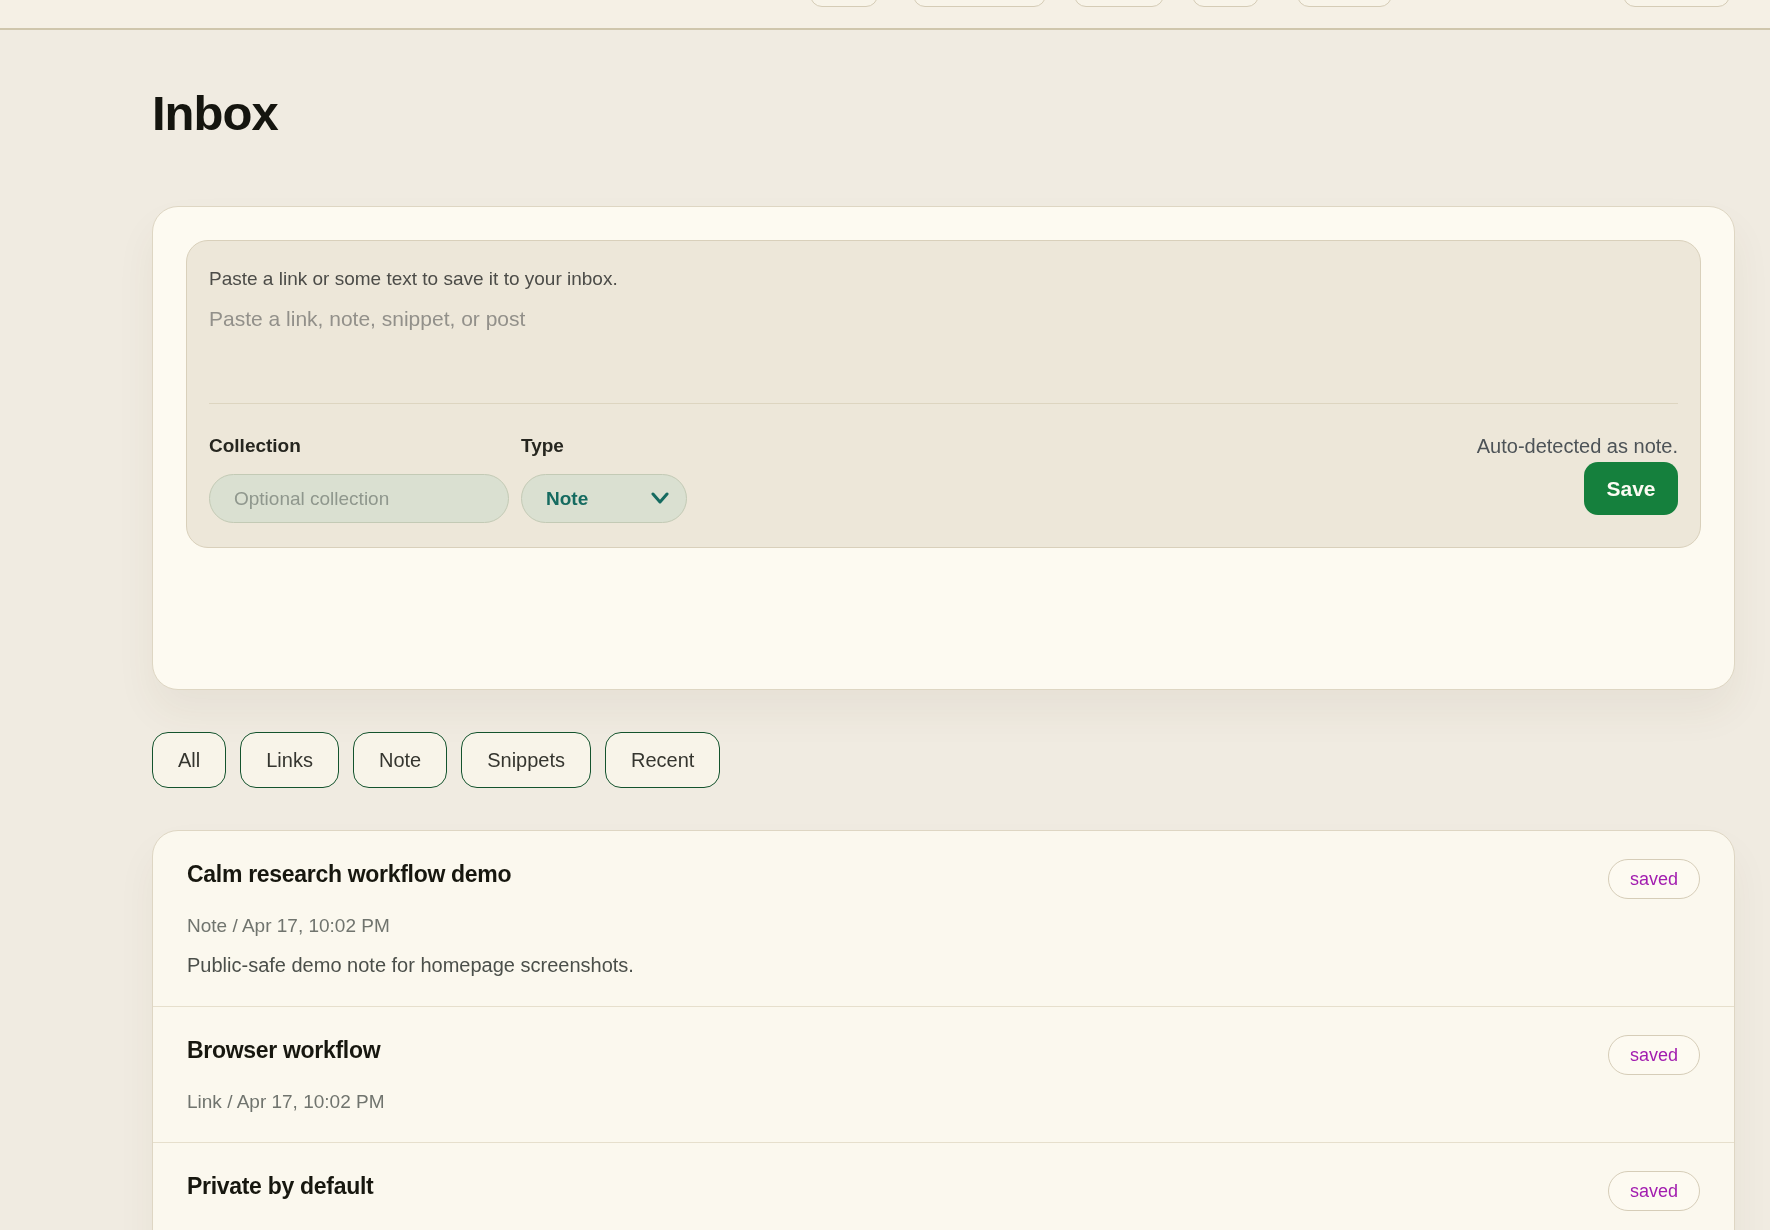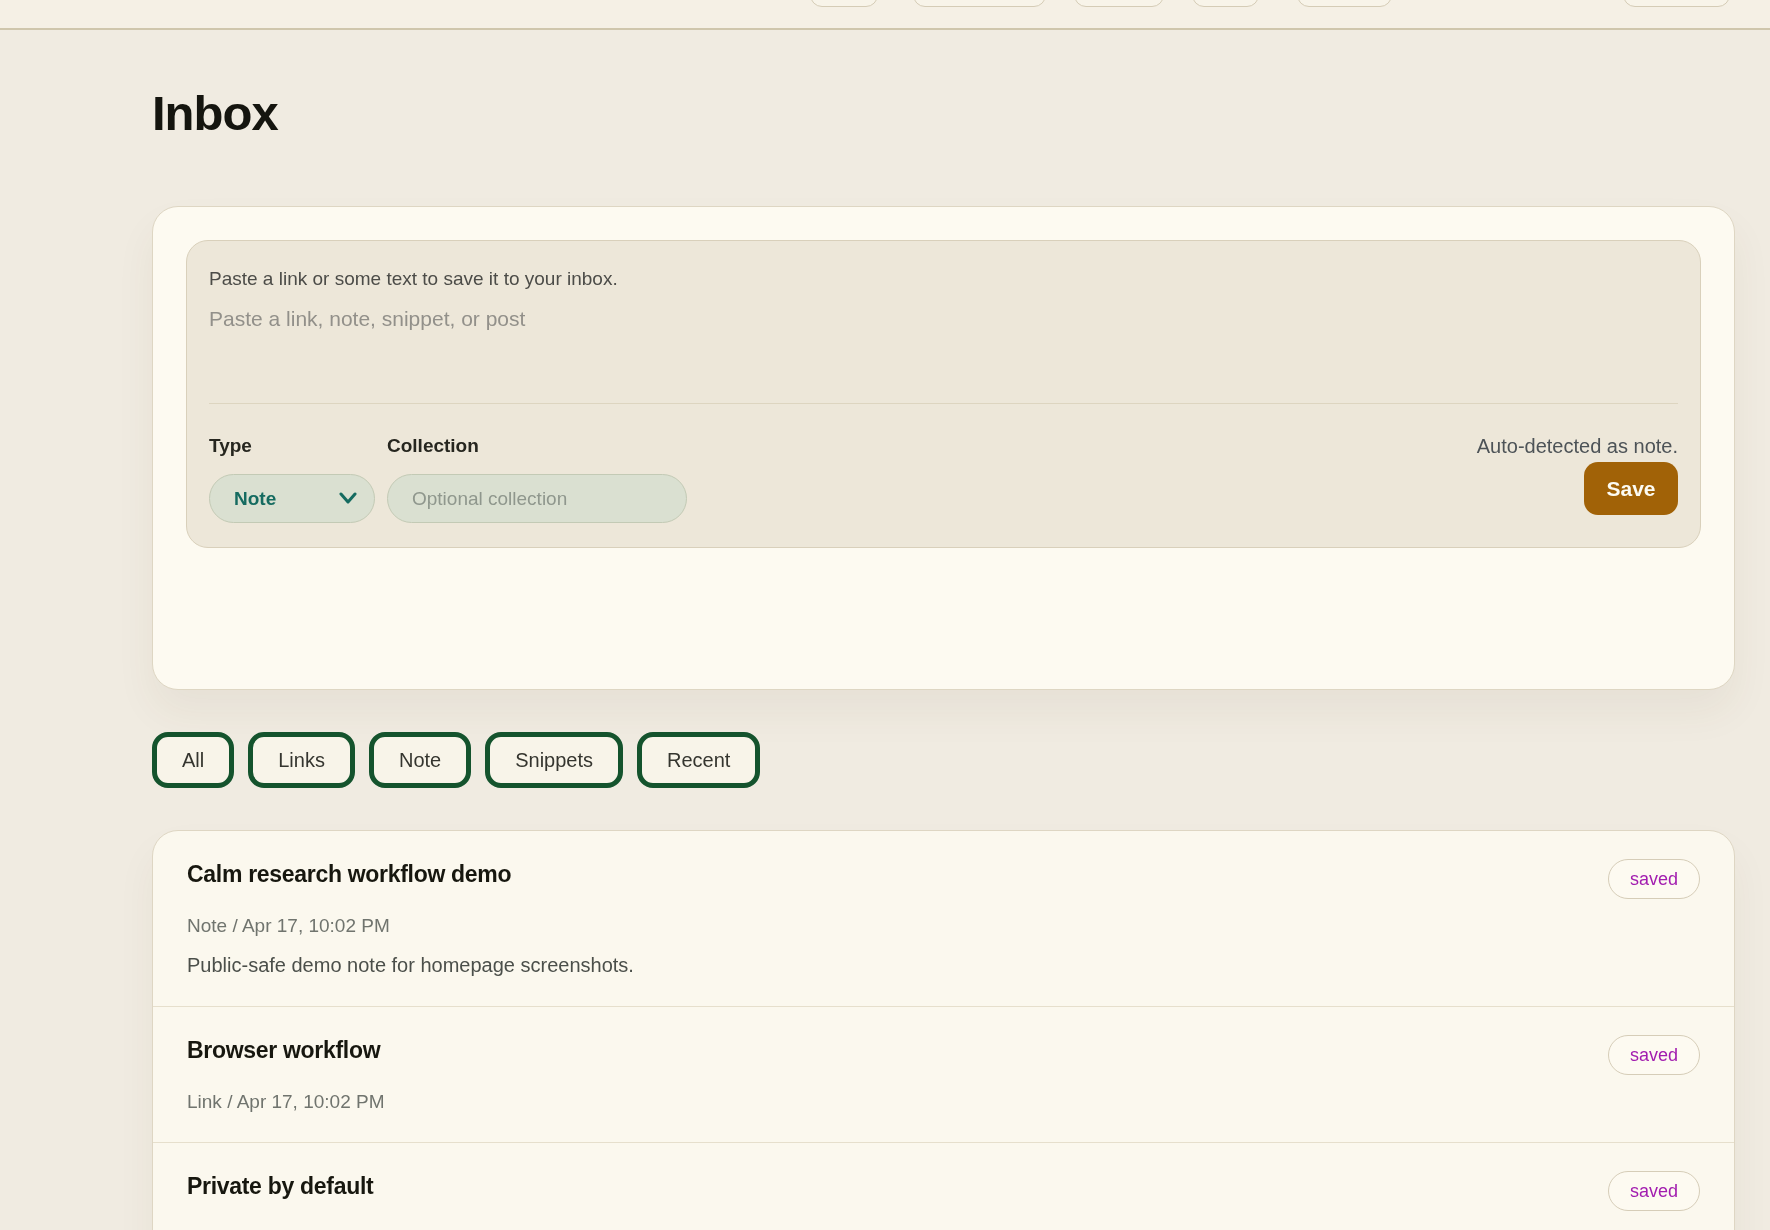--- a/index.html
+++ b/index.html
@@ -130,36 +130,36 @@
     display: flex;
     flex-direction: column;
     align-items: flex-end;
   }
   .auto-note { font-size: 20px; line-height: 23px; color: #4d5357; }
   .save-btn {
     margin-top: 4px;
     width: 94px; height: 53px;
     border: none;
     border-radius: 14px;
-    background: #a16207;
+    background: #15803d;
     color: #fcfbf3;
     font-size: 21px;
     font-weight: 700;
     font-family: "Liberation Sans", sans-serif;
     cursor: pointer;
   }
 
   
   .chips { margin-top: 42px; display: flex; gap: 14px; }
   .chip {
     height: 56px;
     padding: 0 25px;
     border-radius: 16px;
     background: #f8f4e9;
-    border: 5px solid #14532d;
+    border: 1px solid #14532d;
     font-size: 20px;
     color: #35352f;
     font-family: "Liberation Sans", sans-serif;
     display: flex;
     align-items: center;
     cursor: pointer;
   }
 
   
   .list {
@@ -211,37 +211,37 @@
 
 <main>
   <h1 class="page-title">Inbox</h1>
 
   <section class="card">
     <div class="composer">
       <p class="composer-prompt">Paste a link or some text to save it to your inbox.</p>
       <textarea placeholder="Paste a link, note, snippet, or post" style=""></textarea>
 
       <div class="controls">
+        <div class="fgroup">
+          <label>Collection</label>
+          <input class="collection-input" type="text" placeholder="Optional collection" style="">
+        </div>
+
         <div class="fgroup">
           <label>Type</label>
           <div class="select-wrap">
             <select>
               <option>Note</option>
             </select>
             <svg class="chev" width="18" height="14" viewBox="0 0 18 14">
               <path d="M2 3 L9 11 L16 3" fill="none" stroke="#156b60" stroke-width="3" stroke-linecap="round" stroke-linejoin="round"></path>
             </svg>
           </div>
         </div>
 
-        <div class="fgroup">
-          <label>Collection</label>
-          <input class="collection-input" type="text" placeholder="Optional collection" style="">
-        </div>
-
         <div class="controls-right">
           <div class="auto-note">Auto-detected as note.</div>
           <button class="save-btn">Save</button>
         </div>
       </div>
     </div>
   </section>
 
   <nav class="chips">
     <button class="chip">All</button>

